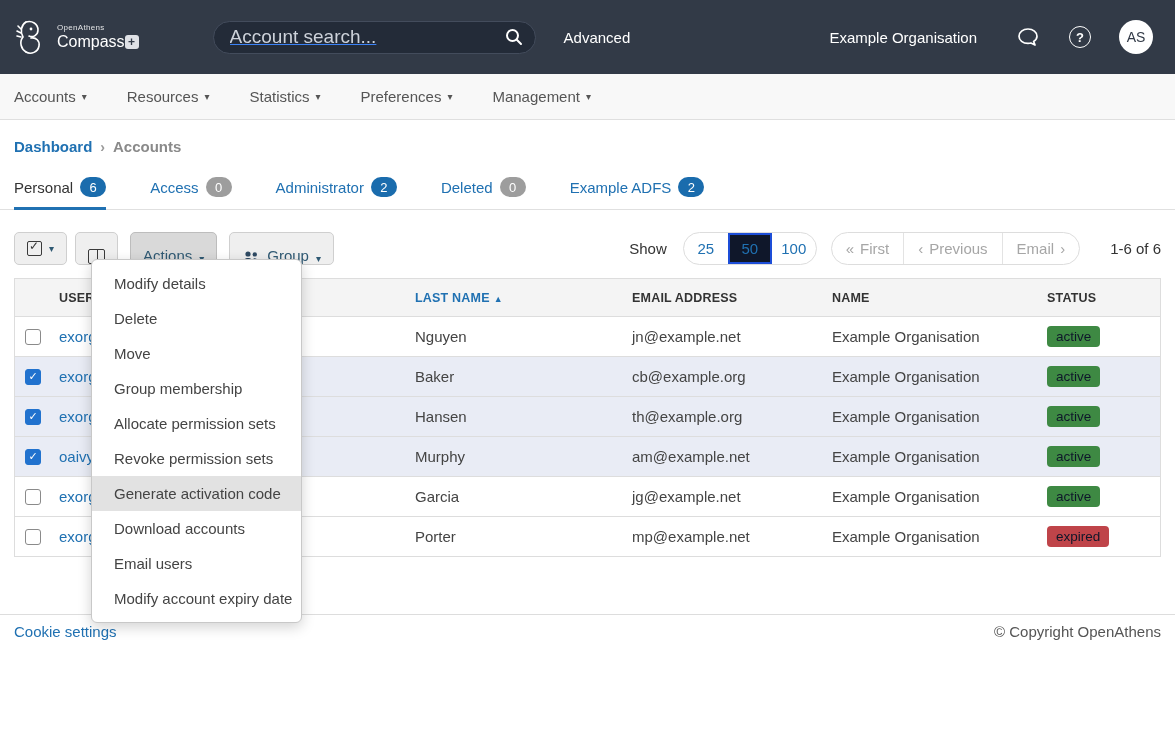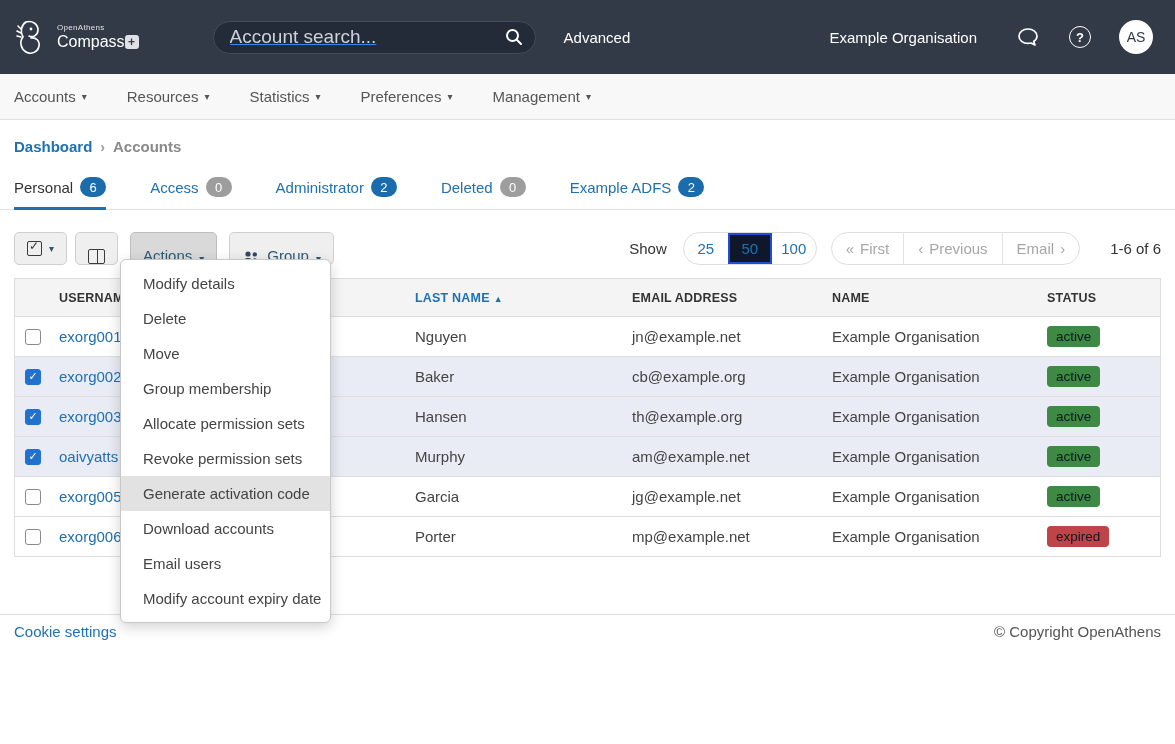--- a/index.html
+++ b/index.html
@@ -84,21 +84,21 @@
     display:flex; align-items:center; justify-content:center; }
   .cb.checked { background:#2172ce; border-color:#2172ce; color:#fff; font-size:11px; }
   .cb.checked::after { content:"\2713"; }
   .user-link { color:#2071b2; cursor:pointer; text-decoration:none; }
   .cell-text { color:#444; }
   .status-badge { display:inline-block; padding:3px 9px; border-radius:4px; color:#0f172a; font-size:13.5px; }
   .status-badge.active { background:#3e8943; }
   .status-badge.expired { background:#bf4449; }
 
   
-  .menu { position:absolute; left:120px; top:259px; width:211px; background:#fff; border:1px solid #c8c8c8;
+  .menu { position:absolute; left:91px; top:259px; width:211px; background:#fff; border:1px solid #c8c8c8;
     border-radius:6px; box-shadow:0 4px 14px rgba(0,0,0,.18); z-index:50; padding:6px 0; }
   .menu-item { padding:9px 22px; font-size:15px; color:#444; cursor:pointer; white-space:nowrap; }
   .menu-item.highlighted { background:#e2e2e2; }
 
   
   .footer { margin-top:57px; border-top:1px solid #ddd; display:flex; align-items:center;
     padding:8px 14px 0 14px; font-size:15px; }
   .cookie-link { color:#2071b2; cursor:pointer; }
   .copyright { margin-left:auto; color:#555; }
 

